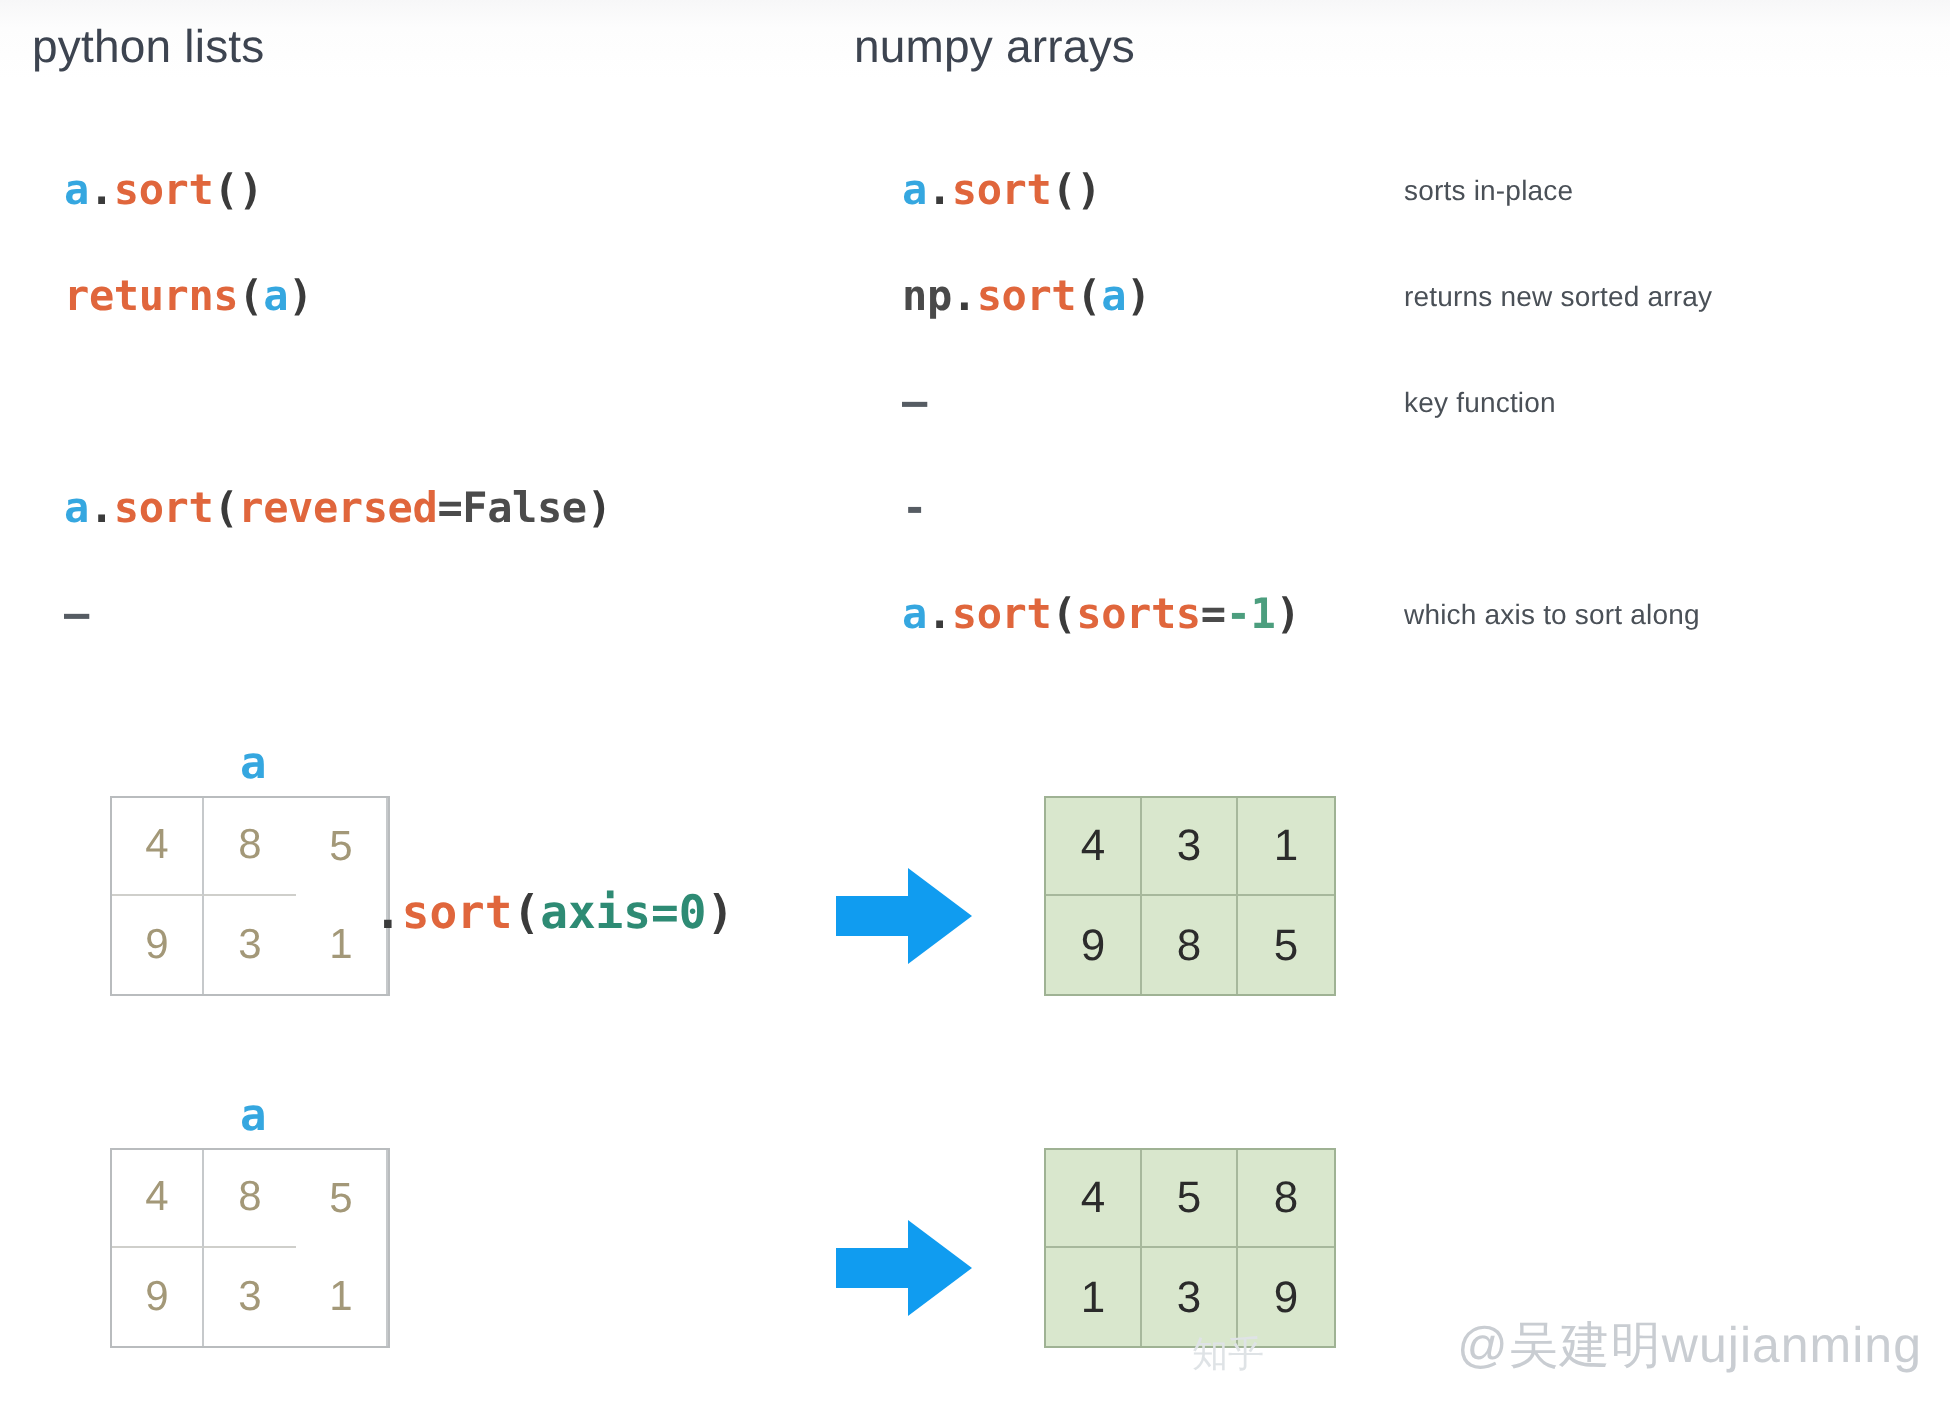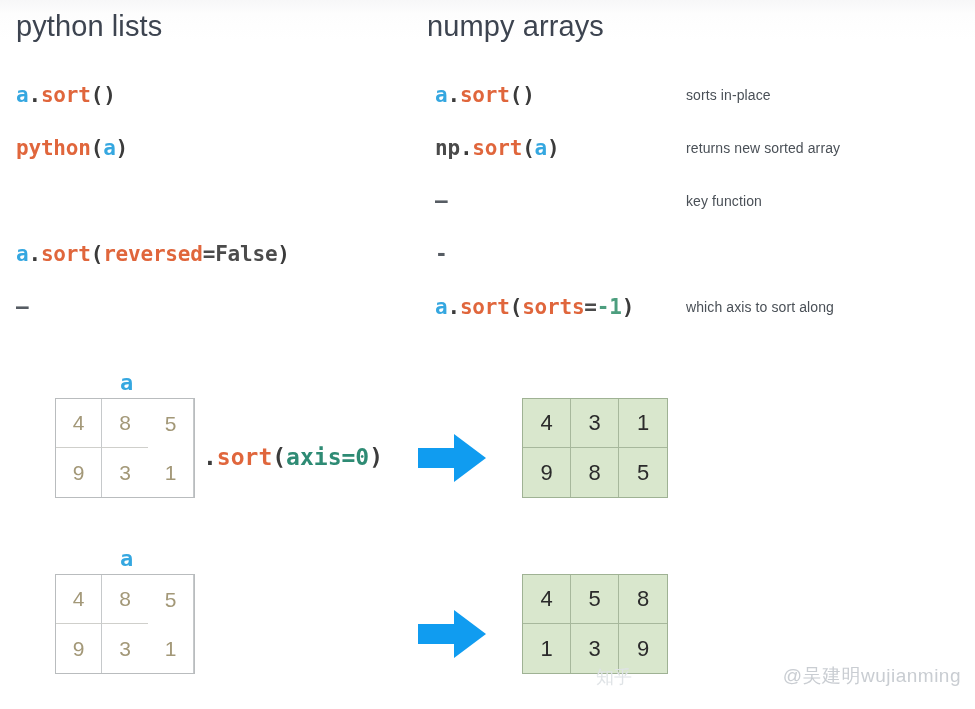--- a/index.html
+++ b/index.html
@@ -17,33 +17,33 @@
   }
   .page {
     position: absolute;
     inset: 0;
     background: linear-gradient(to bottom, #f7f7f8 0px, #fdfdfd 14px, #ffffff 40px);
   }
 
   
   .col-header {
     position: absolute;
-    font-size: 29px;
+    font-size: 23px;
     color: #3d4450;
     font-family: "Liberation Sans", sans-serif;
     letter-spacing: .1px;
     white-space: nowrap;
   }
   #hdr-python { left: 16px; top: 10px; }
   #hdr-numpy  { left: 427px; top: 10px; }
 
   
   .row {
     position: absolute;
-    left: 0;
+    left: 16px;
     width: 779px;
     height: 53px;
   }
   .cell {
     position: absolute;
     top: 0;
     white-space: nowrap;
     line-height: 34px;
   }
   .code {
@@ -162,21 +162,21 @@
   }
   .grid-out .gcell:nth-child(3n) { border-right: none; }
   .grid-out .gcell:nth-child(n+4) { border-bottom: none; }
 
   
   .watermark {
     position: absolute;
     right: 14px;
     bottom: 20px;
     font-family: "Liberation Sans", sans-serif;
-    font-size: 19px;
+    font-size: 25px;
     color: #c9cdd2;
     white-space: nowrap;
     letter-spacing: .5px;
   }
   .wm-logo {
     position: absolute;
     left: 596px;
     bottom: 20px;
     font-family: "Liberation Sans", sans-serif;
     font-size: 18px;
@@ -197,21 +197,21 @@
       <span class="t-var">a</span><span class="t-punct">.</span><span class="t-fn">sort</span><span class="t-punct">(</span><span class="t-punct">)</span>
     </div>
     <div class="cell code c-np">
       <span class="t-var">a</span><span class="t-punct">.</span><span class="t-fn">sort</span><span class="t-punct">(</span><span class="t-punct">)</span>
     </div>
     <div class="cell desc c-desc">sorts in-place</div>
   </div>
 
   <div class="row" style="top:131px;">
     <div class="cell code c-py">
-      <span class="t-fn">python</span><span class="t-punct">(</span><span class="t-var">a</span><span class="t-punct">)</span>
+      <span class="t-fn">returns</span><span class="t-punct">(</span><span class="t-var">a</span><span class="t-punct">)</span>
     </div>
     <div class="cell code c-np">
       <span class="t-mod">np</span><span class="t-punct">.</span><span class="t-fn">sort</span><span class="t-punct">(</span><span class="t-var">a</span><span class="t-punct">)</span>
     </div>
     <div class="cell desc c-desc">returns new sorted array</div>
   </div>
 
   <div class="row" style="top:184px;">
     <div class="cell code c-np t-dash">–</div>
     <div class="cell desc c-desc">key function</div>
@@ -254,21 +254,21 @@
           <span>9</span>
         </div>
       <div class="gcell">
           <span>3</span>
         </div>
       <div class="gcell">
           <span>1</span>
         </div>
     </div>
 
-    <div class="op-text" style="left:203px; top:74px;text-align:center;">
+    <div class="op-text" style="left:187px; top:74px;text-align:center;">
       <span class="t-punct">.</span><span class="t-fn">sort</span><span class="t-punct">(</span><span class="t-axis">axis=0</span><span class="t-punct">)</span>
     </div>
 
     <div class="arrow" style="left:418px; top:62px;">
       <svg width="70" height="52" viewBox="0 0 70 52" aria-hidden="true">
         <polygon points="0,16 36,16 36,2 68,26 36,50 36,36 0,36" fill="#109cf0"></polygon>
       </svg>
     </div>
 
     <div class="grid-out" style="left:522px; top:28px;">

